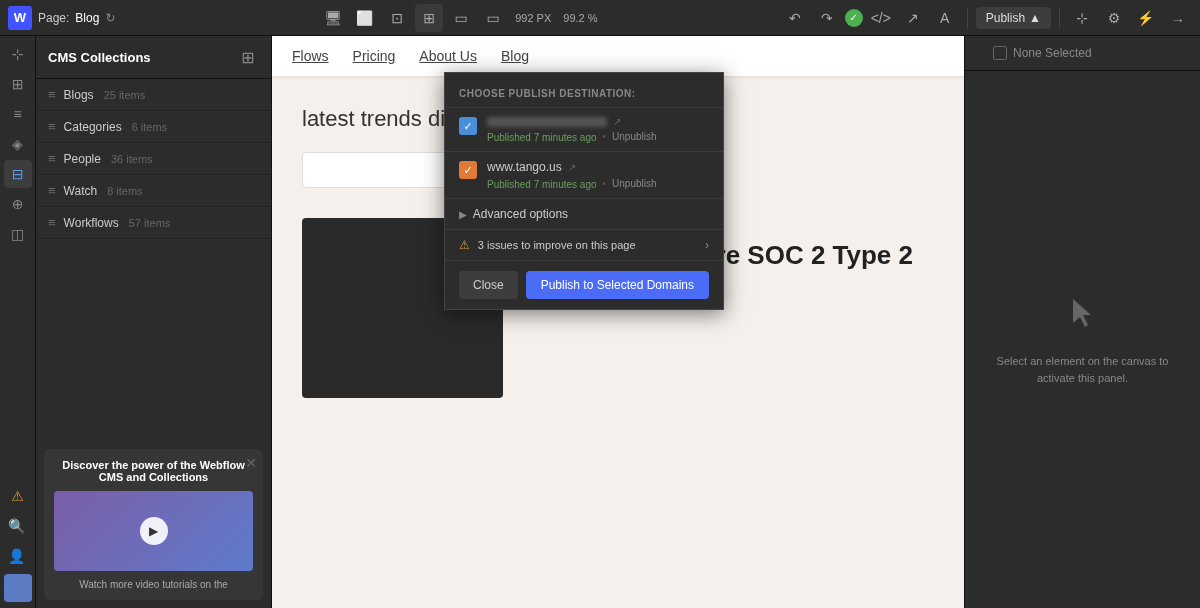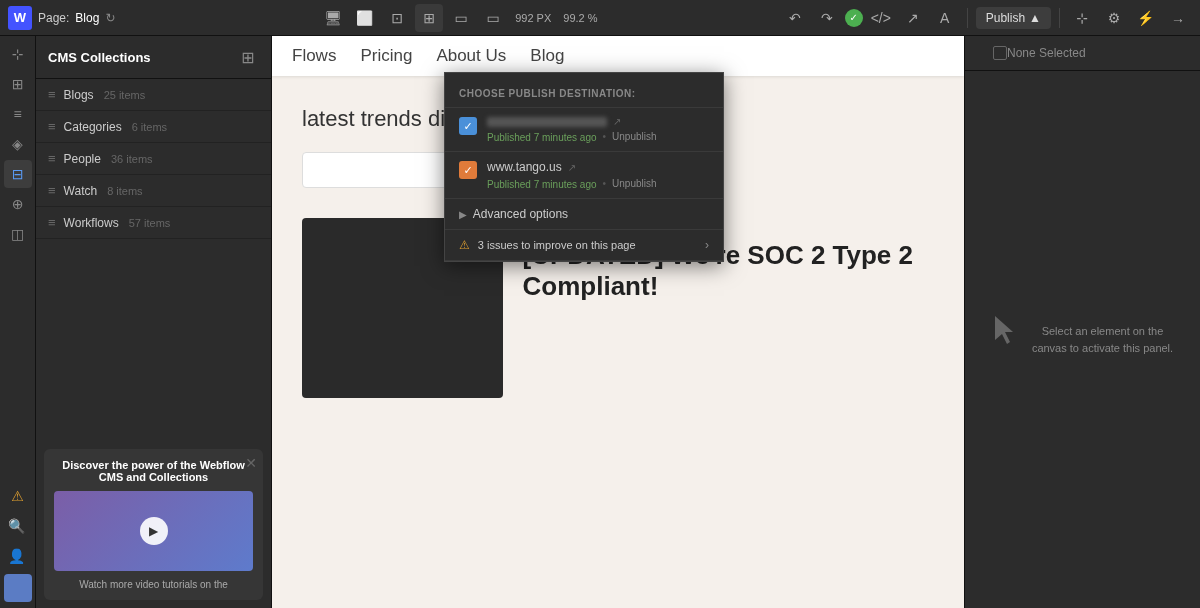--- a/index.html
+++ b/index.html
@@ -220,22 +220,23 @@
     .canvas-nav {
       background: #fff;
       height: 40px;
       display: flex;
       align-items: center;
       padding: 0 20px;
       gap: 24px;
       box-shadow: 0 1px 3px rgba(0,0,0,0.1);
     }
     .nav-item {
-      font-size: 17px;
+      font-size: 14px;
       color: #444;
+      text-decoration: underline;
     }
     .canvas-content {
       padding: 30px;
     }
     .canvas-hero-text {
       font-size: 22px;
       color: #333;
       margin-bottom: 20px;
     }
     .search-row {
@@ -287,36 +288,37 @@
       flex-direction: column;
       flex-shrink: 0;
     }
     .right-panel-header {
       padding: 10px 12px;
       border-bottom: 1px solid #111;
     }
     .none-selected {
       display: flex;
       align-items: center;
+      gap: 6px;
       padding-left: 16px;
     }
     .checkbox-empty {
       width: 14px; height: 14px;
       border: 1px solid #666;
       border-radius: 2px;
       background: transparent;
     }
     .none-selected-text {
       color: #888;
       font-size: 12px;
     }
     .right-panel-body {
       flex: 1;
       display: flex;
-      flex-direction: row;
+      flex-direction: column;
       align-items: center;
       justify-content: center;
       padding: 20px;
     }
     .select-element-icon {
       font-size: 32px;
       color: #666;
       margin-bottom: 12px;
     }
     .select-element-text {
@@ -630,20 +632,24 @@
 
       <div class="issues-row">
         <span class="issues-warning">⚠</span>
         <span class="issues-text">
           <span>3</span>
           <span> </span><span>issues to improve on this page</span>
         </span>
         <span class="issues-arrow">›</span>
       </div>
 
+      <div class="publish-actions">
+        <button class="close-btn">Close</button>
+        <button class="publish-domains-btn">Publish to Selected Domains</button>
+      </div>
     </div>
   </div>
 
   <div class="right-panel">
     <div class="right-panel-header">
       <div class="none-selected">
         <div class="checkbox-empty"></div>
         <span class="none-selected-text">None Selected</span>
       </div>
     </div>

